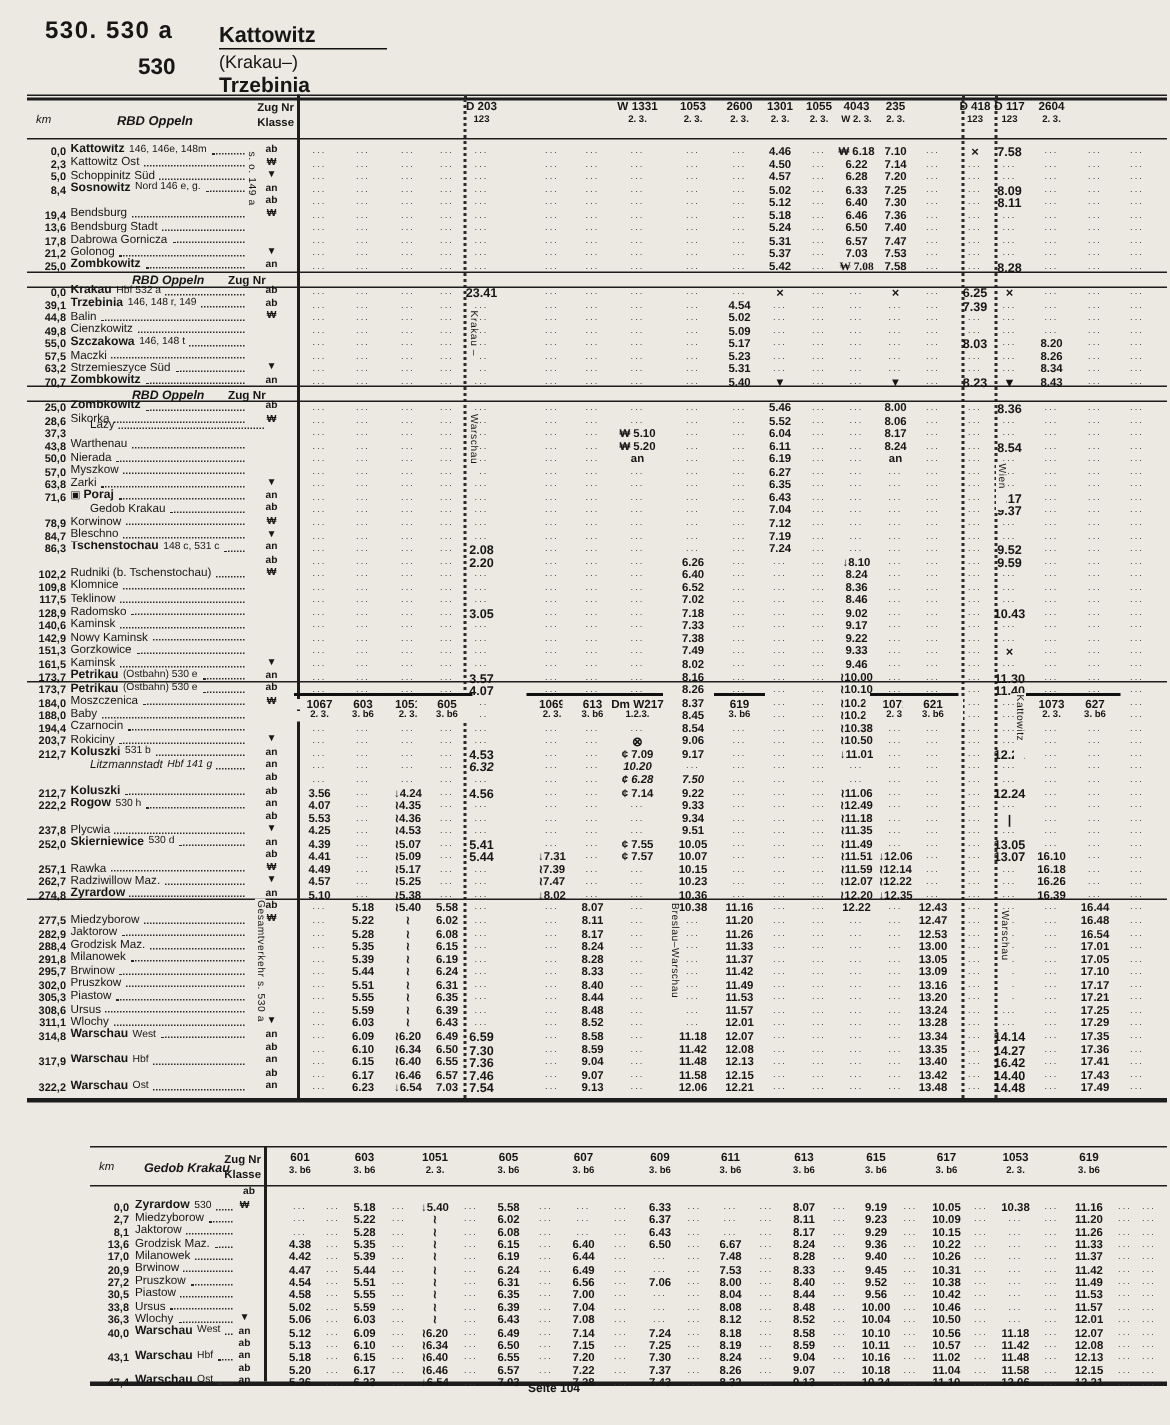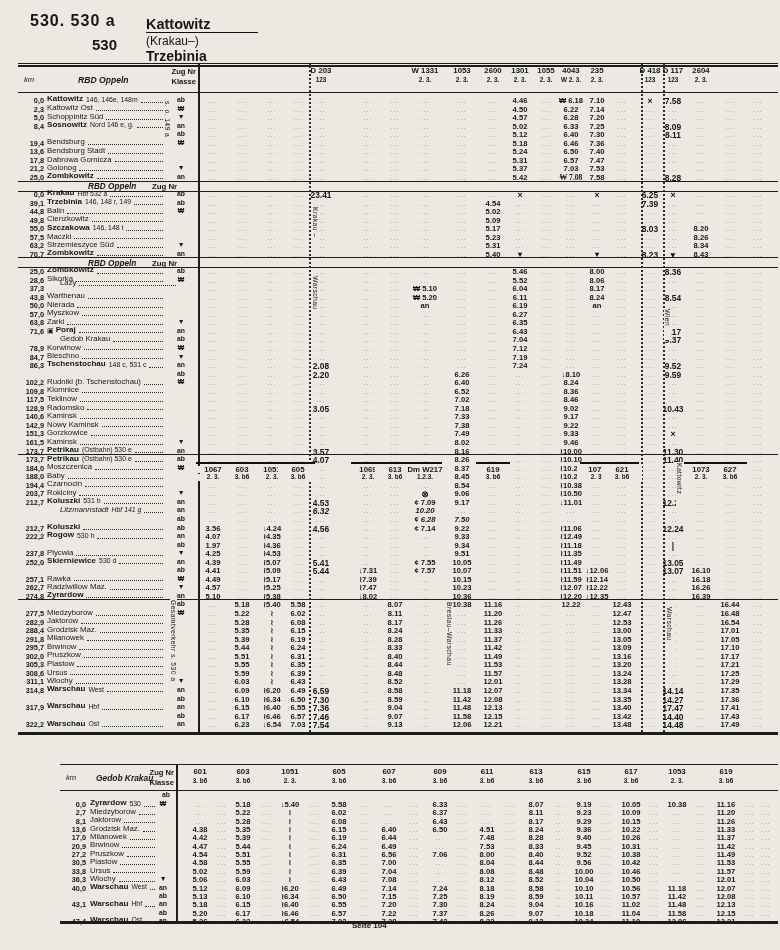--- a/index.html
+++ b/index.html
@@ -1383,21 +1383,21 @@
       <div class="dots" style="left: 532px; top: 534.05px; width: 28px;">...</div>
       <div class="cell" style="left: 552px; top: 533.05px; width: 38px;">≀12.49</div>
       <div class="dots" style="left: 583px; top: 534.05px; width: 28px;">...</div>
       <div class="dots" style="left: 608px; top: 534.05px; width: 28px;">...</div>
       <div class="dots" style="left: 636px; top: 534.05px; width: 28px;">...</div>
       <div class="dots" style="left: 659px; top: 534.05px; width: 28px;">...</div>
       <div class="dots" style="left: 687px; top: 534.05px; width: 28px;">...</div>
       <div class="dots" style="left: 716px; top: 534.05px; width: 28px;">...</div>
       <div class="dots" style="left: 744px; top: 534.05px; width: 28px;">...</div>
       <div class="mk" style="left: 168px; top: 541.6px; width: 26px;">ab</div>
-      <div class="cell" style="left: 194px; top: 541.6px; width: 38px;">1.97</div>
+      <div class="cell" style="left: 194px; top: 541.6px; width: 38px;">5.53</div>
       <div class="dots" style="left: 228px; top: 542.6px; width: 28px;">...</div>
       <div class="cell" style="left: 253px; top: 541.6px; width: 38px;">≀4.36</div>
       <div class="dots" style="left: 284px; top: 542.6px; width: 28px;">...</div>
       <div class="dots" style="left: 307px; top: 542.6px; width: 28px;">...</div>
       <div class="dots" style="left: 354px; top: 542.6px; width: 28px;">...</div>
       <div class="dots" style="left: 381px; top: 542.6px; width: 28px;">...</div>
       <div class="dots" style="left: 411px; top: 542.6px; width: 28px;">...</div>
       <div class="cell" style="left: 443px; top: 541.6px; width: 38px;">9.34</div>
       <div class="dots" style="left: 479px; top: 542.6px; width: 28px;">...</div>
       <div class="dots" style="left: 506px; top: 542.6px; width: 28px;">...</div>
@@ -1875,21 +1875,21 @@
       <div class="cell" style="left: 376px; top: 704.05px; width: 38px;">9.04</div>
       <div class="dots" style="left: 411px; top: 705.05px; width: 28px;">...</div>
       <div class="cell" style="left: 443px; top: 704.05px; width: 38px;">11.48</div>
       <div class="cell" style="left: 474px; top: 704.05px; width: 38px;">12.13</div>
       <div class="dots" style="left: 506px; top: 705.05px; width: 28px;">...</div>
       <div class="dots" style="left: 532px; top: 705.05px; width: 28px;">...</div>
       <div class="dots" style="left: 557px; top: 705.05px; width: 28px;">...</div>
       <div class="dots" style="left: 583px; top: 705.05px; width: 28px;">...</div>
       <div class="cell" style="left: 603px; top: 704.05px; width: 38px;">13.40</div>
       <div class="dots" style="left: 636px; top: 705.05px; width: 28px;">...</div>
-      <div class="cell dcell" style="left: 654px; top: 704.05px; width: 38px;">17.47</div>
+      <div class="cell dcell" style="left: 654px; top: 704.05px; width: 38px;">16.42</div>
       <div class="dots" style="left: 687px; top: 705.05px; width: 28px;">...</div>
       <div class="cell" style="left: 711px; top: 704.05px; width: 38px;">17.41</div>
       <div class="dots" style="left: 744px; top: 705.05px; width: 28px;">...</div>
       <div class="mk" style="left: 168px; top: 712.6px; width: 26px;">ab</div>
       <div class="dots" style="left: 199px; top: 713.6px; width: 28px;">...</div>
       <div class="cell" style="left: 223px; top: 712.6px; width: 38px;">6.17</div>
       <div class="cell" style="left: 253px; top: 712.6px; width: 38px;">≀6.46</div>
       <div class="cell" style="left: 279px; top: 712.6px; width: 38px;">6.57</div>
       <div class="cell dcell" style="left: 302px; top: 712.6px; width: 38px;">7.46</div>
       <div class="dots" style="left: 354px; top: 713.6px; width: 28px;">...</div>
@@ -2075,21 +2075,21 @@
       <div class="stn" style="left: 90px; top: 824.55px; width: 66px; height: 8px;">
         <div class="nm">Grodzisk Maz.</div>
         <div class="lead"></div>
       </div>
       <div class="cell" style="left: 180px; top: 826.05px; width: 40px;">4.38</div>
       <div class="cell" style="left: 223px; top: 826.05px; width: 40px;">5.35</div>
       <div class="cell" style="left: 270px; top: 826.05px; width: 40px;">≀</div>
       <div class="cell" style="left: 319px; top: 826.05px; width: 40px;">6.15</div>
       <div class="cell" style="left: 369px; top: 826.05px; width: 40px;">6.40</div>
       <div class="cell" style="left: 420px; top: 826.05px; width: 40px;">6.50</div>
-      <div class="cell" style="left: 467px; top: 826.05px; width: 40px;">4.51</div>
+      <div class="cell" style="left: 467px; top: 826.05px; width: 40px;">6.67</div>
       <div class="cell" style="left: 516px; top: 826.05px; width: 40px;">8.24</div>
       <div class="cell" style="left: 564px; top: 826.05px; width: 40px;">9.36</div>
       <div class="cell" style="left: 611px; top: 826.05px; width: 40px;">10.22</div>
       <div class="dots" style="left: 663px; top: 827.05px; width: 28px;">...</div>
       <div class="cell" style="left: 706px; top: 826.05px; width: 40px;">11.33</div>
       <div class="dots" style="left: 212px; top: 827.05px; width: 20px;">...</div>
       <div class="dots" style="left: 256px; top: 827.05px; width: 20px;">...</div>
       <div class="dots" style="left: 304px; top: 827.05px; width: 20px;">...</div>
       <div class="dots" style="left: 354px; top: 827.05px; width: 20px;">...</div>
       <div class="dots" style="left: 404px; top: 827.05px; width: 20px;">...</div>

